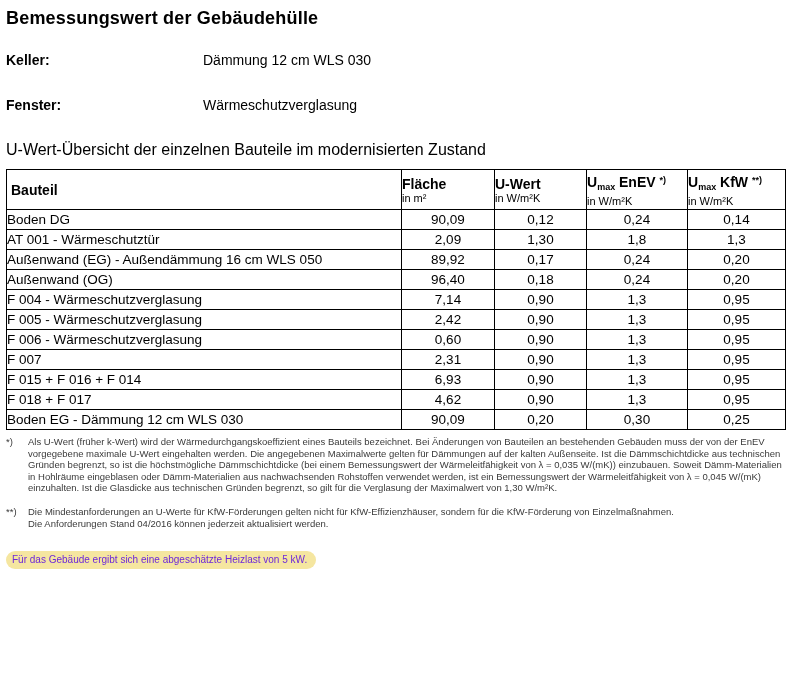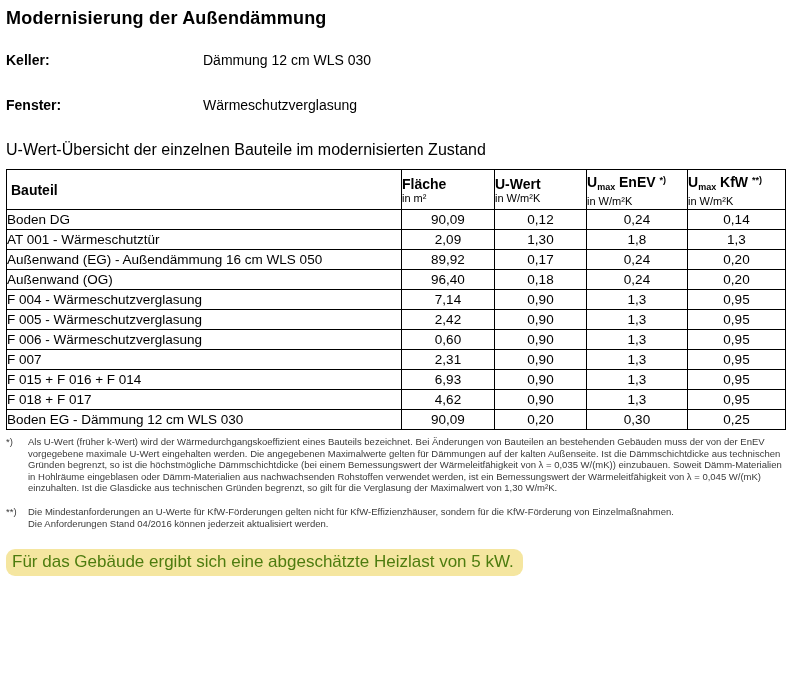--- a/index.html
+++ b/index.html
@@ -107,30 +107,30 @@
   .fn-text { flex: 1; }
   .fn-text div { margin: 0; }
   .summary {
     margin-top: 20px;
   }
   .summary-highlight {
     display: inline-block;
     background: #f5e6a0;
     border-radius: 9px;
     padding: 3px 9px 4px 6px;
-    font-size: 17px;
-    color: #4d7c0f;
+    font-size: 10px;
+    color: #6d28d9;
   }
 </style>
 </head>
 <body>
 
 <div class="page">
 
-  <h1 class="doc-title">Modernisierung der Außendämmung</h1>
+  <h1 class="doc-title">Bemessungswert der Gebäudehülle</h1>
 
   <div class="specs">
     <div class="spec-row">
       <div class="spec-label">Keller:</div>
       <div class="spec-value">
         <div>Dämmung 12 cm WLS 030</div>
       </div>
     </div>
     <div class="spec-row">
       <div class="spec-label">Fenster:</div>

